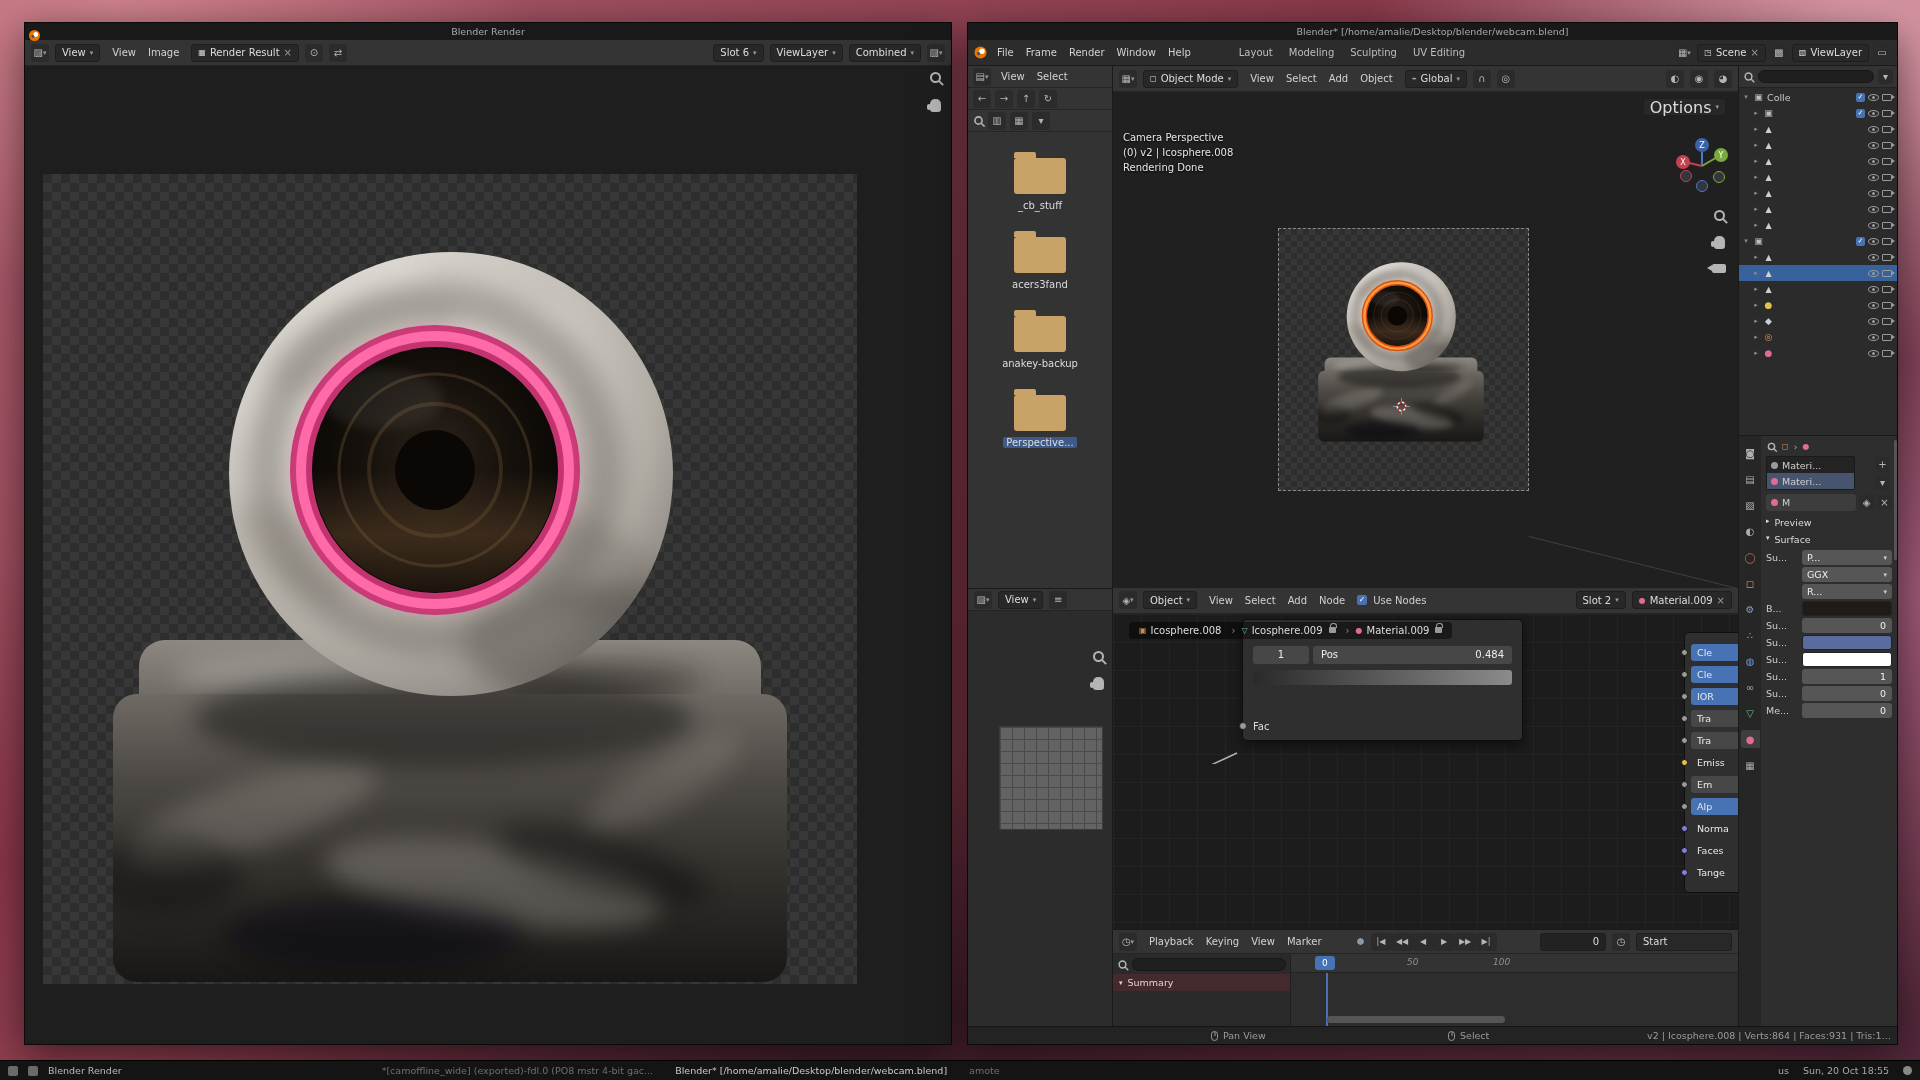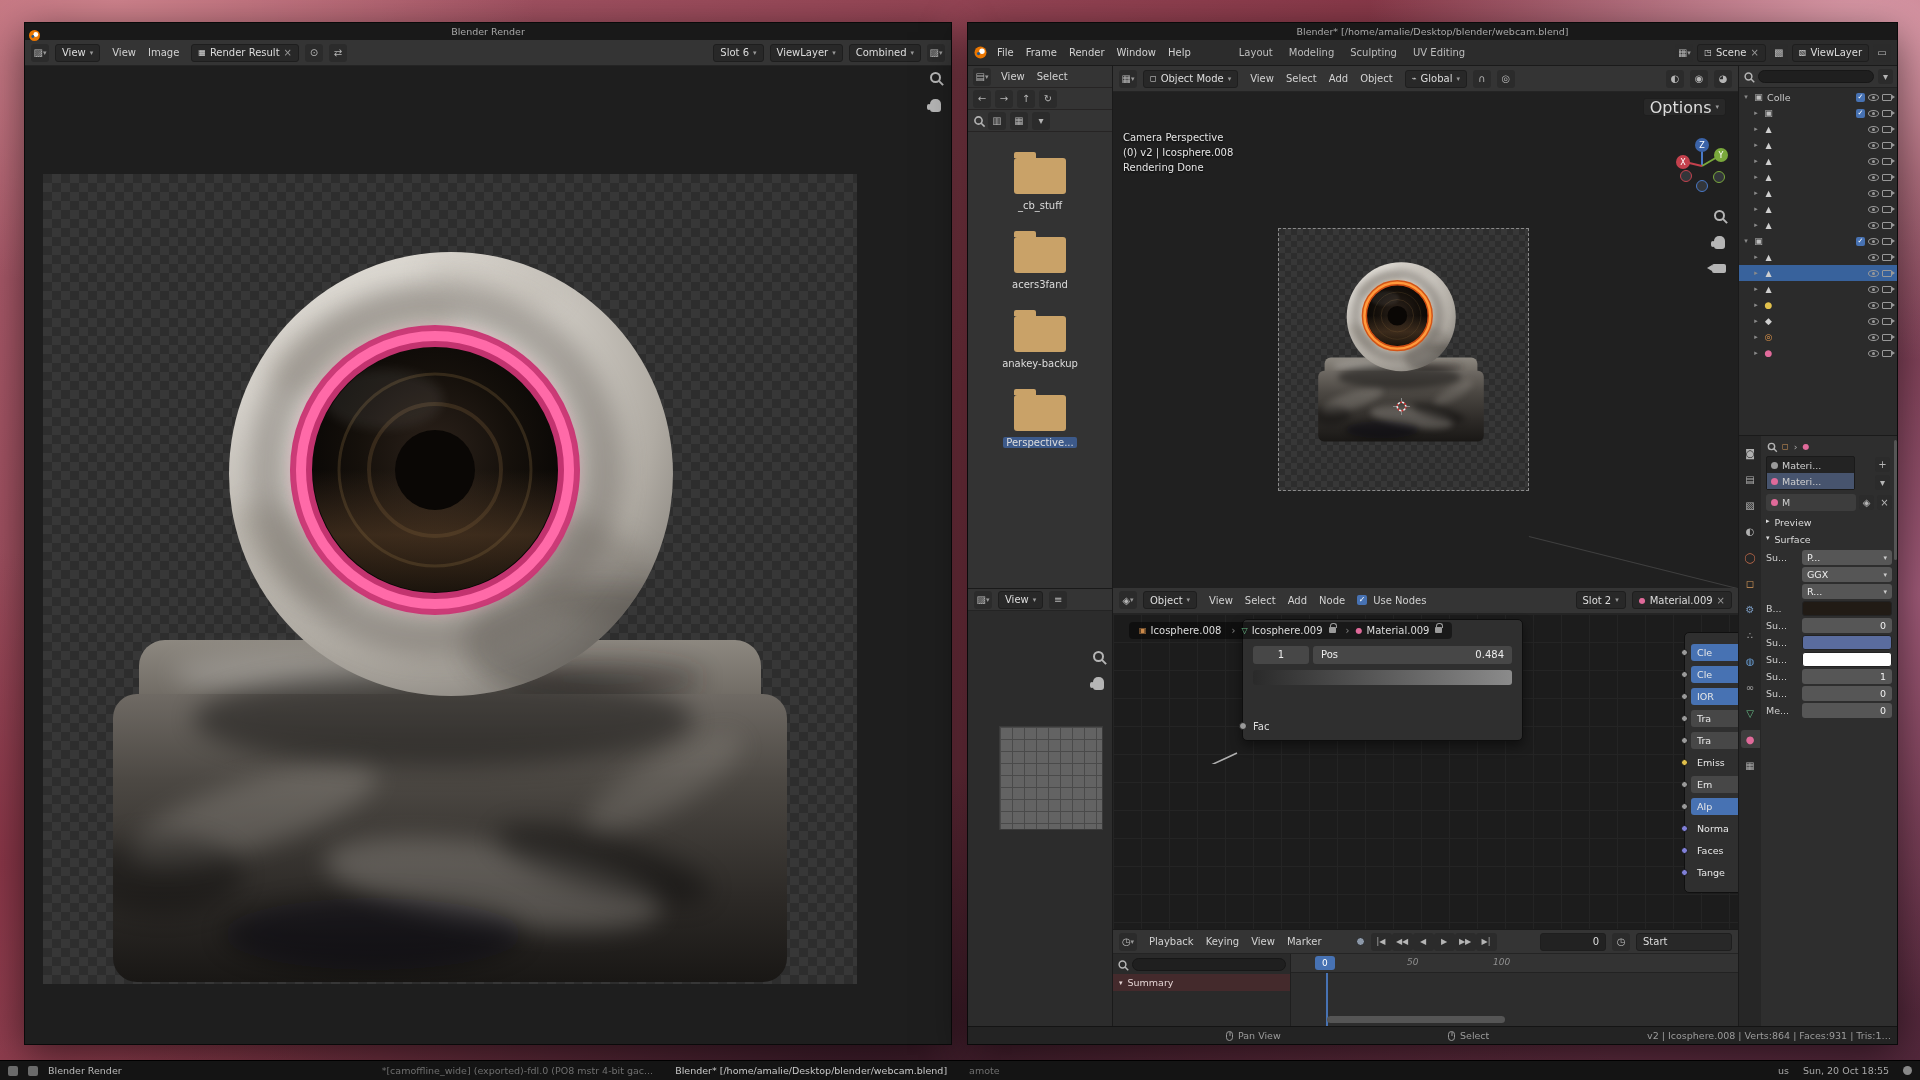--- a/index.html
+++ b/index.html
@@ -1007,21 +1007,21 @@
 
                 </div>
               </div>
             <div class="pscroll"></div>
           </div>
         </div>
       </div>
     </div>
 
     <div class="statusbar">
-      <span class="sb-item" style="left:258px">
+      <span class="sb-item" style="left:243px">
         <span class="i-mouse"></span>
         <span>Pan View</span>
       </span>
       <span class="sb-item" style="left:480px">
         <span class="i-mouse"></span>
         <span>Select</span>
       </span>
       <span class="sb-item" style="right:6px">
         <span>v2 | Icosphere.008 | Verts:864 | Faces:931 | Tris:1…</span>
       </span>

